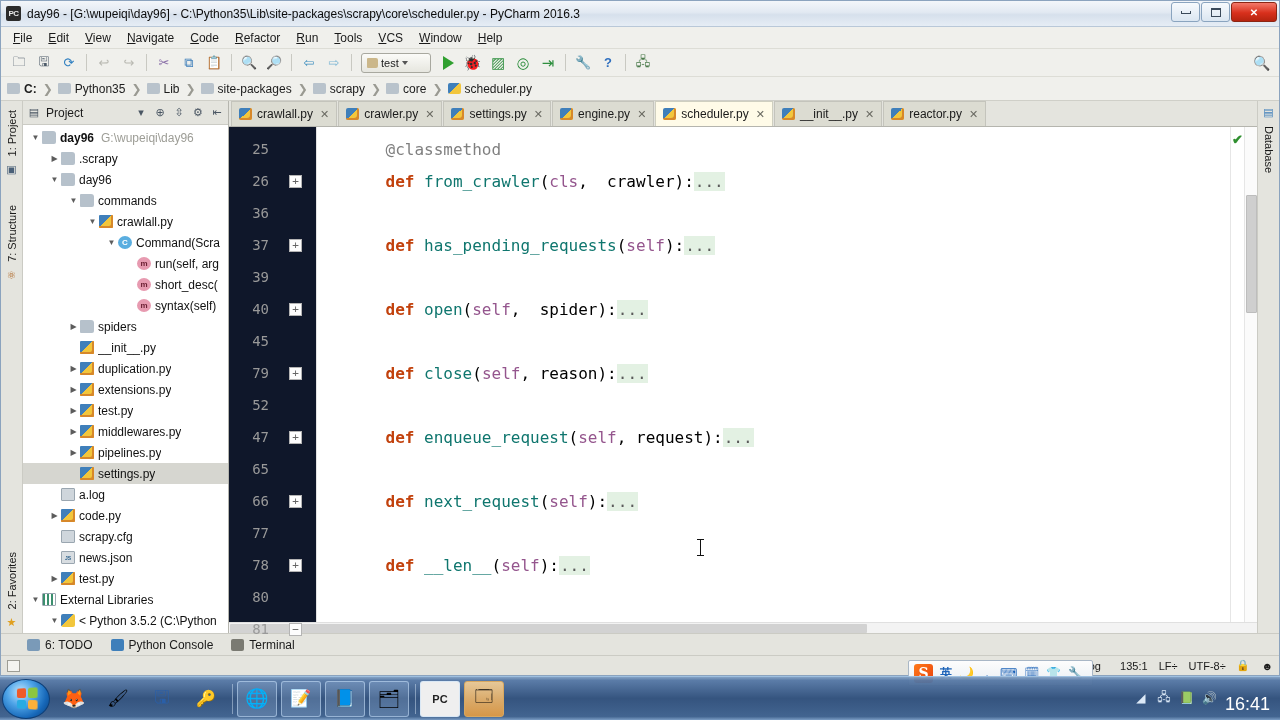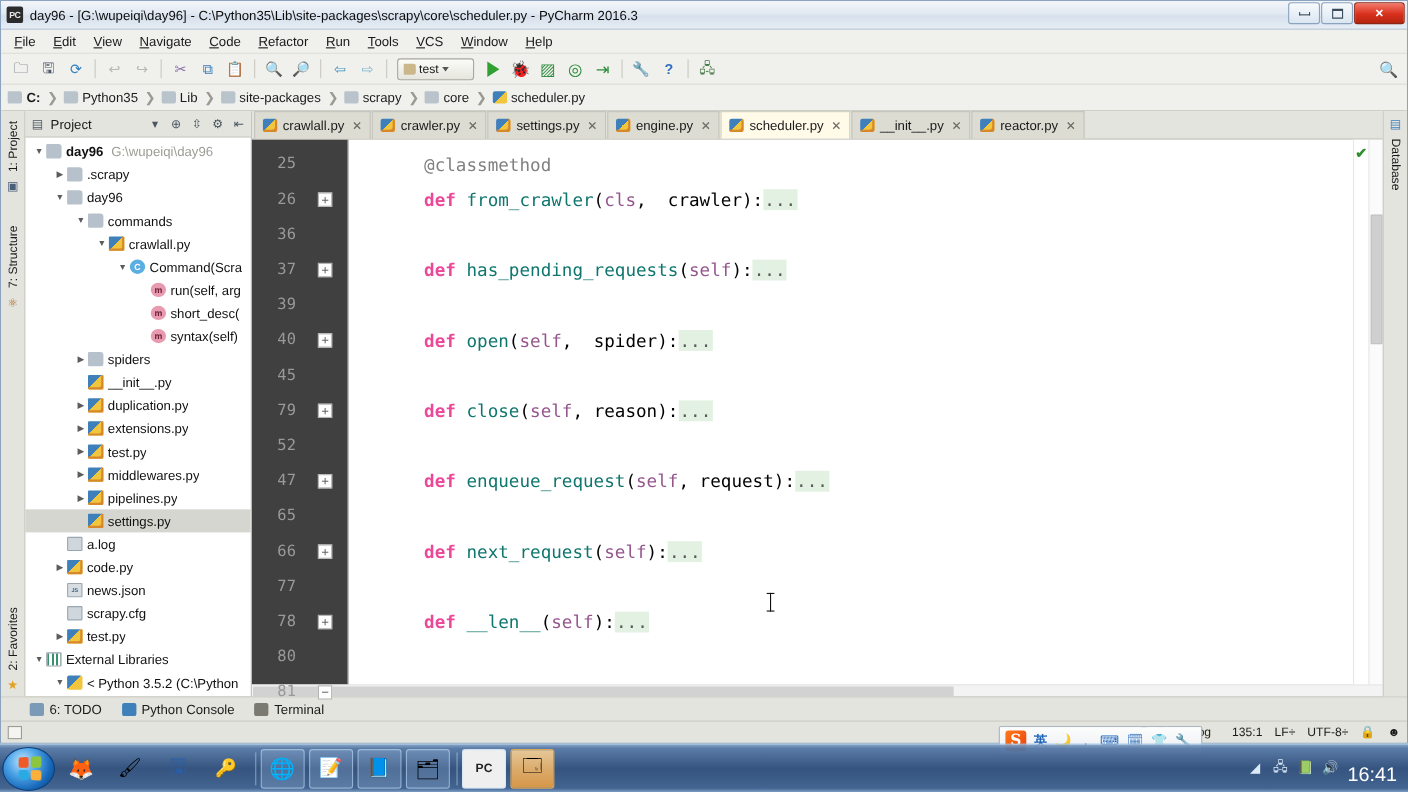--- a/index.html
+++ b/index.html
@@ -177,21 +177,21 @@
     background: #dcdcd2;
     border: 1px solid #c4c4bc; border-bottom: none;
     margin-right: 1px; white-space: nowrap;
   }
   .etab.active { background: #fffbe8; border-color: #cfcfc0; }
   .etab .tabicon { width: 13px; height: 12px; background: linear-gradient(135deg,#3f7fba 48%,#f2c63c 48%); border-radius: 2px; box-shadow: inset -3px -3px 0 -1px #d7882a; }
   .etab .tabclose { color: #6a6a62; font-size: 11px; margin-left: 2px; }
 
   #editor-main { flex: 1; display: flex; min-height: 0; position: relative; background: #fff; }
   #gutter {
-    width: 88px; background: #404040;
+    width: 88px; background: #0f172a;
     border-right: 1px solid #e2e2e2;
     flex-shrink: 0; position: relative;
     padding-top: 6px;
   }
   #code-col { flex: 1; position: relative; overflow: hidden; padding-top: 6px; }
   .lrow { height: 32px; display: flex; align-items: center; }
   .lnum {
     width: 46px; text-align: right; padding-right: 6px;
     font-family: "DejaVu Sans Mono", monospace; font-size: 14px; color: #999;
   }
@@ -200,21 +200,21 @@
     border: 1px solid #b4b4b4; background: #fdfdfd;
     display: flex; align-items: center; justify-content: center;
     font-size: 11px; color: #666; line-height: 1; font-family: "DejaVu Sans Mono", monospace;
   }
   .fold.empty { border: none; background: none; }
   .codeline {
     height: 32px; display: flex; align-items: center;
     font-family: "DejaVu Sans Mono", monospace; font-size: 16px;
     padding-left: 30px; white-space: pre; color: #000;
   }
-  .kw { color: #ec4899; font-weight: bold; }
+  .kw { color: #c2410c; font-weight: bold; }
   .deco { color: #808080; }
   .fn { color: #0f766e; }
   .selfkw { color: #94558d; }
   .fold-dots { background: #e3f1e3; color: #5a5a5a; padding: 0 1px; }
   .punct { color: #000; }
 
   
   #marker-strip {
     width: 14px; background: #fff; border-left: 1px solid #e6e6e6;
     position: relative; flex-shrink: 0;
@@ -537,27 +537,27 @@
             <span class="ticon ic-txt"></span>
             <span class="tlabel-wrap"><span class="tlabel">a.log</span></span>
           </div>
           <div class="trow" style="padding-left: 25px;">
             <span class="tw">▶</span>
             <span class="ticon ic-pypkg"></span>
             <span class="tlabel-wrap"><span class="tlabel">code.py</span></span>
           </div>
           <div class="trow" style="padding-left: 25px;">
             <span class="tw"></span>
+            <span class="ticon ic-txt"></span>
+            <span class="tlabel-wrap"><span class="tlabel">scrapy.cfg</span></span>
+          </div>
+          <div class="trow" style="padding-left: 25px;">
+            <span class="tw"></span>
             <span class="ticon ic-json">JS</span>
             <span class="tlabel-wrap"><span class="tlabel">news.json</span></span>
-          </div>
-          <div class="trow" style="padding-left: 25px;">
-            <span class="tw"></span>
-            <span class="ticon ic-txt"></span>
-            <span class="tlabel-wrap"><span class="tlabel">scrapy.cfg</span></span>
           </div>
           <div class="trow" style="padding-left: 25px;">
             <span class="tw">▶</span>
             <span class="ticon ic-pypkg"></span>
             <span class="tlabel-wrap"><span class="tlabel">test.py</span></span>
           </div>
           <div class="trow" style="padding-left: 6px;">
             <span class="tw">▼</span>
             <span class="ticon ic-lib"></span>
             <span class="tlabel-wrap"><span class="tlabel">External Libraries</span></span>

